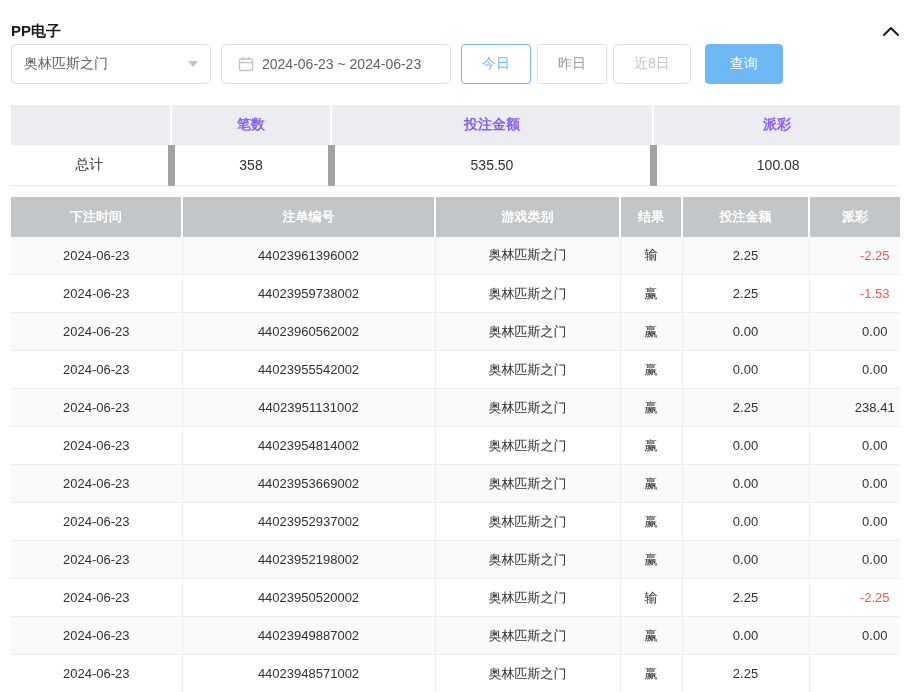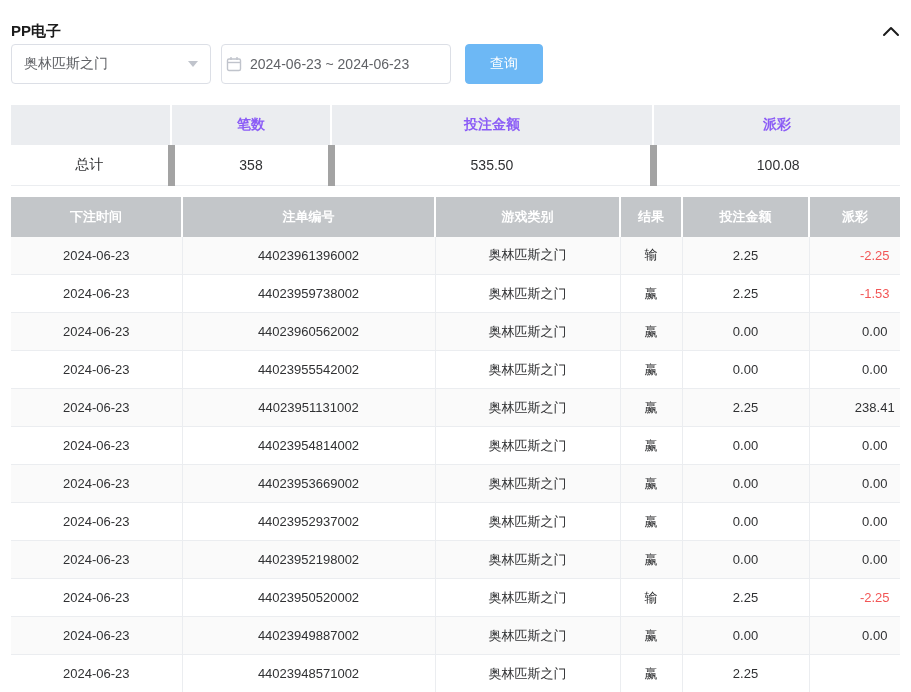--- a/index.html
+++ b/index.html
@@ -15,21 +15,21 @@
   
   .filter-row { display: flex; align-items: center; height: 40px; margin-bottom: 21px; }
   .select-box {
     width: 200px; height: 40px; border: 1px solid #dcdfe6; border-radius: 4px;
     display: flex; align-items: center; justify-content: space-between;
     padding: 0 12px; font-size: 14px; color: #606266; cursor: pointer; background:#fff;
   }
   .caret-down { width: 0; height: 0; border-left: 5px solid transparent; border-right: 5px solid transparent; border-top: 6px solid #c0c4cc; }
   .date-box {
     width: 230px; height: 40px; border: 1px solid #dcdfe6; border-radius: 4px;
-    display: flex; align-items: center; gap: 8px; padding: 0 4px;
+    display: flex; align-items: center; gap: 8px; padding: 0 16px;
     font-size: 14px; color: #606266; margin-left: 10px; cursor: pointer; background:#fff;
   }
   .quick-group { display: flex; gap: 6px; margin-left: 10px; }
   .quick-btn {
     height: 40px; padding: 0 20px; background: #fff; border: 1px solid #dcdfe6;
     border-radius: 4px; font-size: 14px; color: #999; cursor: pointer;
     font-family: "Liberation Sans", sans-serif;
   }
   .quick-btn.active { border-color: #6db8f5; color: #6db8f5; }
   .quick-btn.faint { color: #c0c4cc; }
@@ -102,20 +102,25 @@
     <div class="date-box">
       <svg width="16" height="16" viewBox="0 0 16 16">
         <rect x="1.5" y="3" width="13" height="11.5" rx="1.5" fill="none" stroke="#c0c4cc" stroke-width="1.4"></rect>
         <line x1="1.5" y1="6.5" x2="14.5" y2="6.5" stroke="#c0c4cc" stroke-width="1.4"></line>
         <line x1="5" y1="1" x2="5" y2="4" stroke="#c0c4cc" stroke-width="1.4"></line>
         <line x1="11" y1="1" x2="11" y2="4" stroke="#c0c4cc" stroke-width="1.4"></line>
       </svg>
       <span>2024-06-23 ~ 2024-06-23</span>
     </div>
 
+    <div class="quick-group">
+      <button class="quick-btn active">今日</button>
+      <button class="quick-btn">昨日</button>
+      <button class="quick-btn faint">近8日</button>
+    </div>
 
     <button class="query-btn">查询</button>
   </div>
 
   <table class="summary-table">
     <colgroup>
         <col class="c1">
         <col class="c2">
         <col class="c3">
         <col class="c4">

